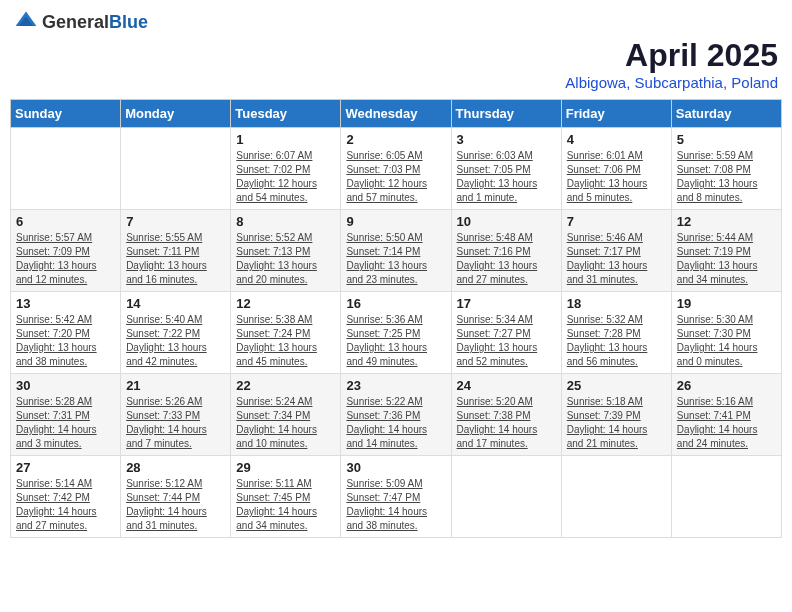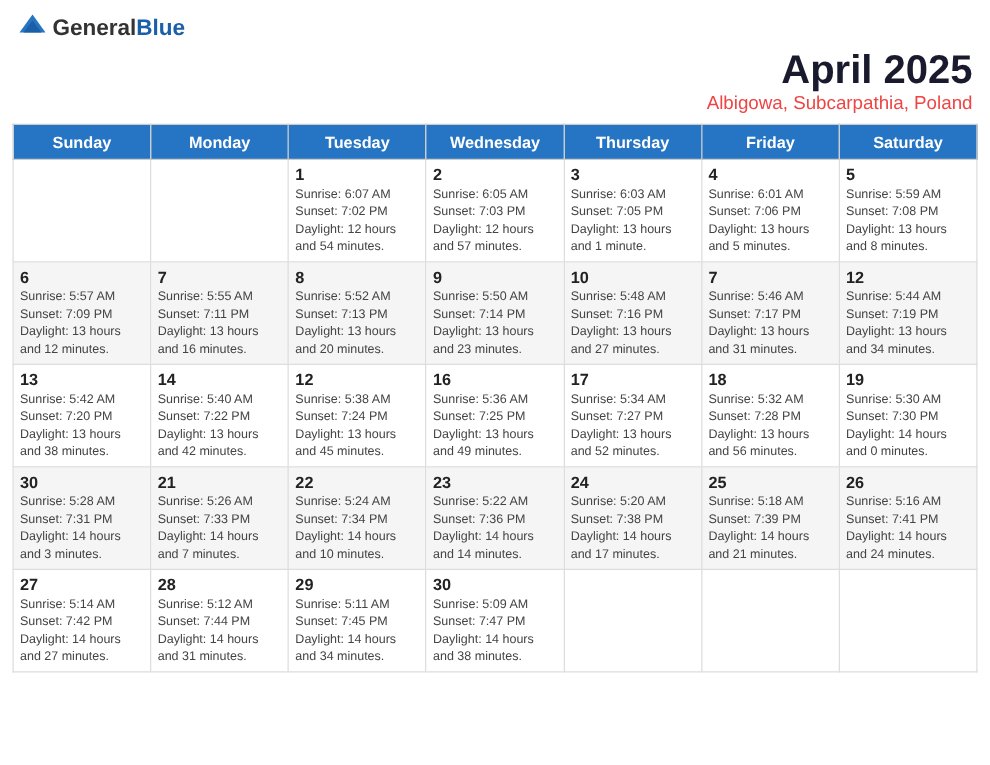--- a/index.html
+++ b/index.html
@@ -40,34 +40,34 @@
       text-align: right;
     }
     .main-title {
       font-size: 32px;
       font-weight: bold;
       color: #1a1a2e;
       margin-top: 27px;
     }
     .subtitle {
       font-size: 15px;
-      color: #ef4444;
+      color: #1d4ed8;
     }
     .calendar {
       width: 100%;
       border-collapse: collapse;
       border: 1px solid #ccc;
     }
     .calendar th {
       background: #2575c4;
       color: #fff;
       font-size: 13px;
       font-weight: bold;
       padding: 6px 4px;
-      text-align: center;
+      text-align: left;
       border: 1px solid #ccc;
     }
     .calendar td {
       vertical-align: top;
       border: 1px solid #ddd;
       padding: 4px 5px;
       width: 110px;
       min-height: 80px;
       font-size: 10.5px;
       color: #333;
@@ -83,20 +83,21 @@
       font-size: 13px;
       font-weight: bold;
       color: #222;
       display: block;
       margin-bottom: 2px;
     }
     .day-info {
       font-size: 10px;
       color: #444;
       line-height: 1.4;
+      text-decoration: underline;
     }
     .empty-cell {
       background: #f9f9f9;
     }
     .row-alt td {
       background: #efefef;
     }
   </style>
 </head>
 <body>

